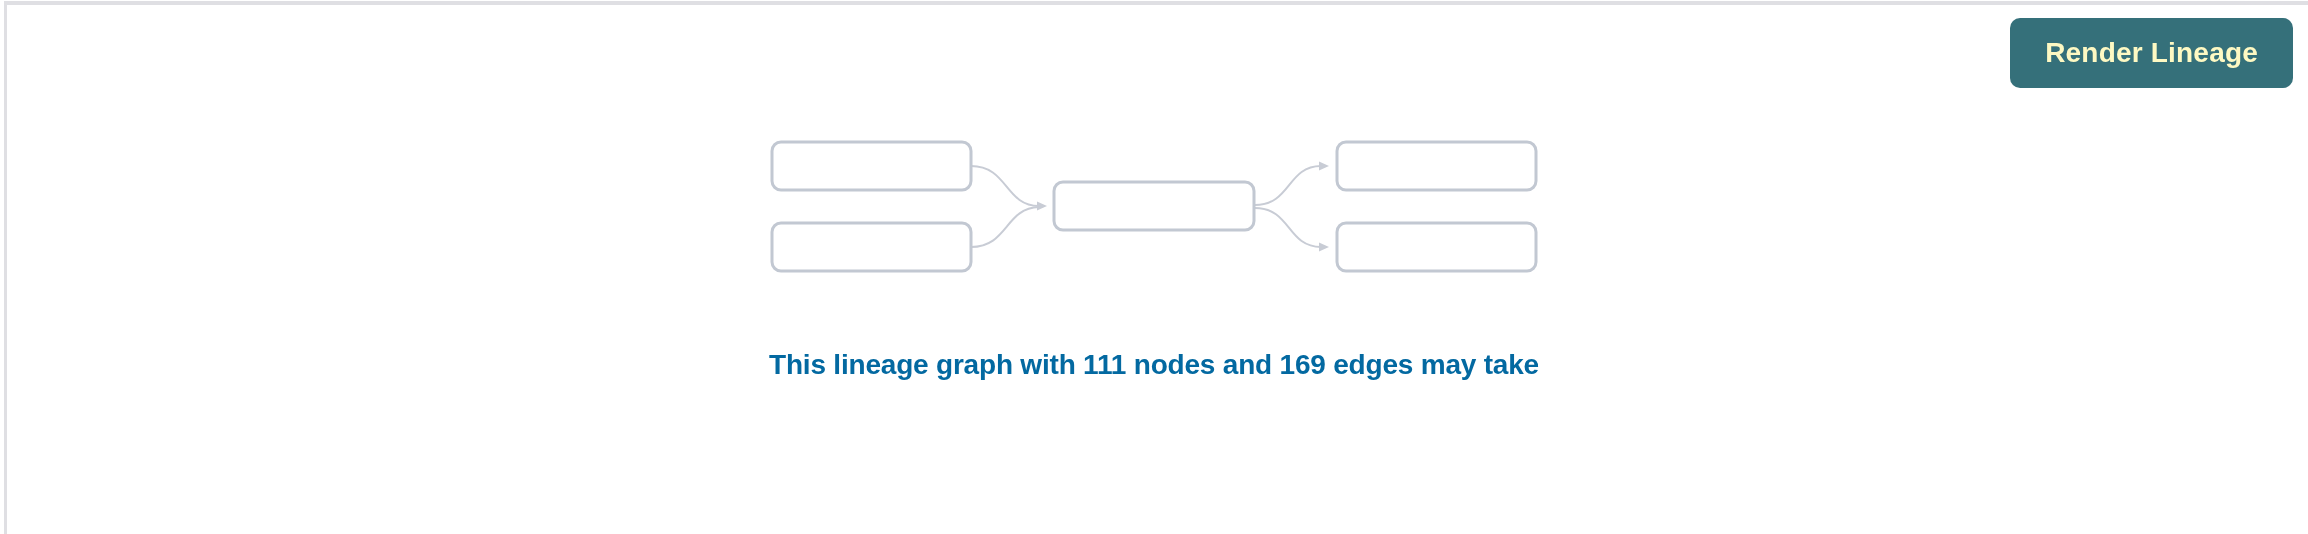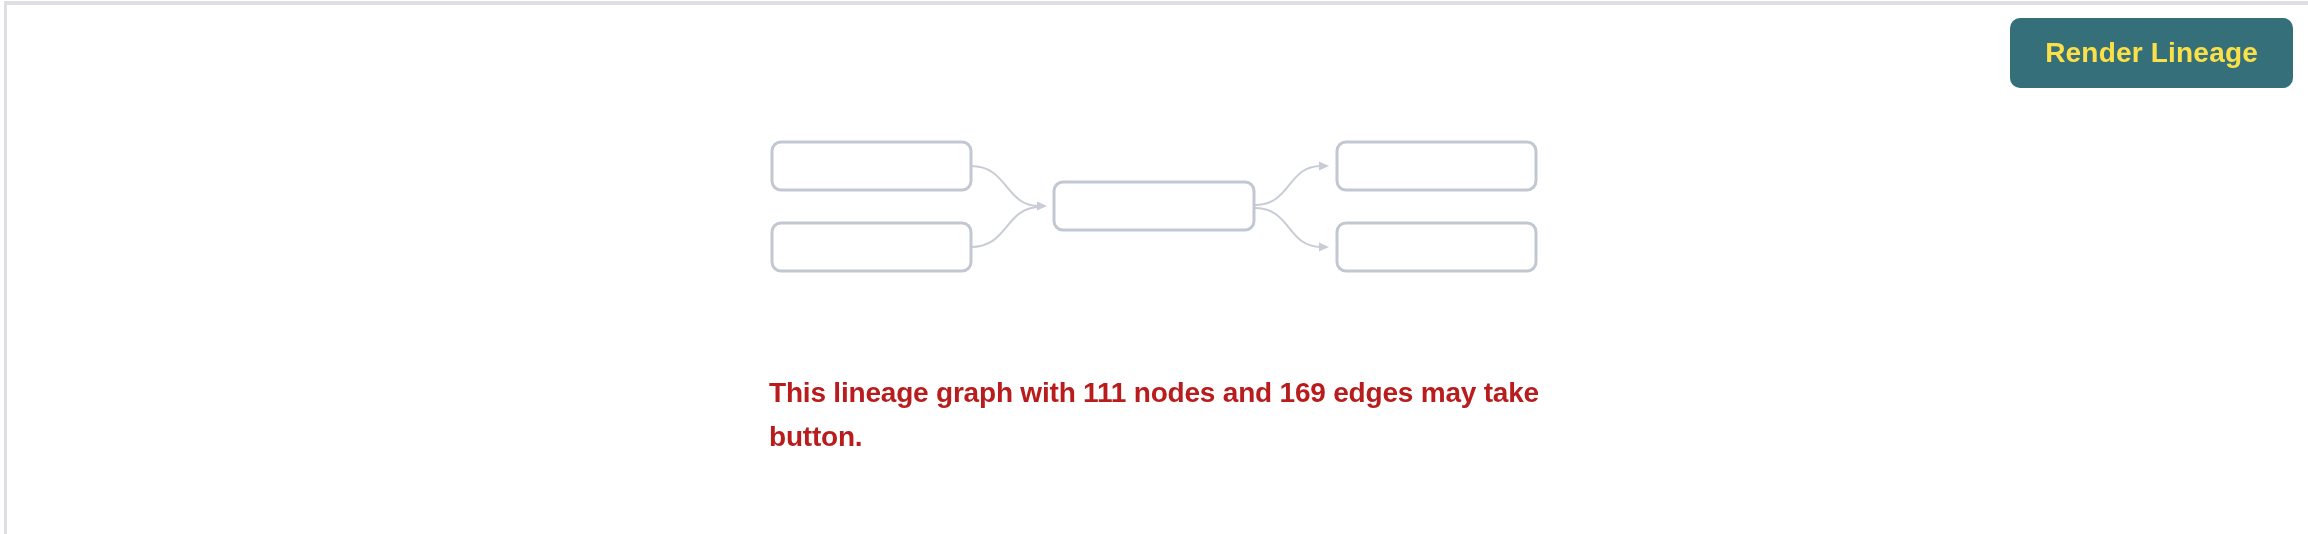--- a/index.html
+++ b/index.html
@@ -18,36 +18,36 @@
     position: absolute; top: 1px; left: 6px; right: 0;
     height: 4px; background: #dfdfe3;
   }
   .border-left {
     position: absolute; top: 1px; left: 4px;
     width: 3px; height: 533px; background: #dfdfe3;
   }
   .render-btn {
     position: absolute; top: 18px; right: 15px;
     height: 70px; padding: 16px 35px;
-    background: #35707a; color: #fde047;
+    background: #35707a; color: #fef9c3;
     border: none; border-radius: 10px;
     font-family: inherit; font-size: 28px; font-weight: 700;
     letter-spacing: 0.2px;
     cursor: pointer;
   }
   .content {
     position: absolute; top: 0; left: 0;
     width: 100%;
     display: flex; flex-direction: column; align-items: center;
   }
   .graphic { margin-top: 133px; display: block; }
   .message {
-    margin-top: 88px;
-    text-align: left;
-    color: #b91c1c;
+    margin-top: 60px;
+    text-align: right;
+    color: #0369a1;
     font-size: 28px;
     line-height: 44px;
     font-weight: 700;
     letter-spacing: -0.2px;
   }
 </style>
 </head>
 <body>
 
 <div class="panel">
@@ -77,17 +77,16 @@
         <rect x="18" y="9" width="199" height="48" rx="9"></rect>
         <rect x="18" y="90" width="199" height="48" rx="9"></rect>
         <rect x="300" y="49" width="200" height="48" rx="9"></rect>
         <rect x="583" y="9" width="199" height="48" rx="9"></rect>
         <rect x="583" y="90" width="199" height="48" rx="9"></rect>
       </g>
     </svg>
 
     <div class="message">
       <div>This lineage graph with 111 nodes and 169 edges may take</div>
-      <div>button.</div>
     </div>
 
   </div>
 </div>
 
 </body></html>

